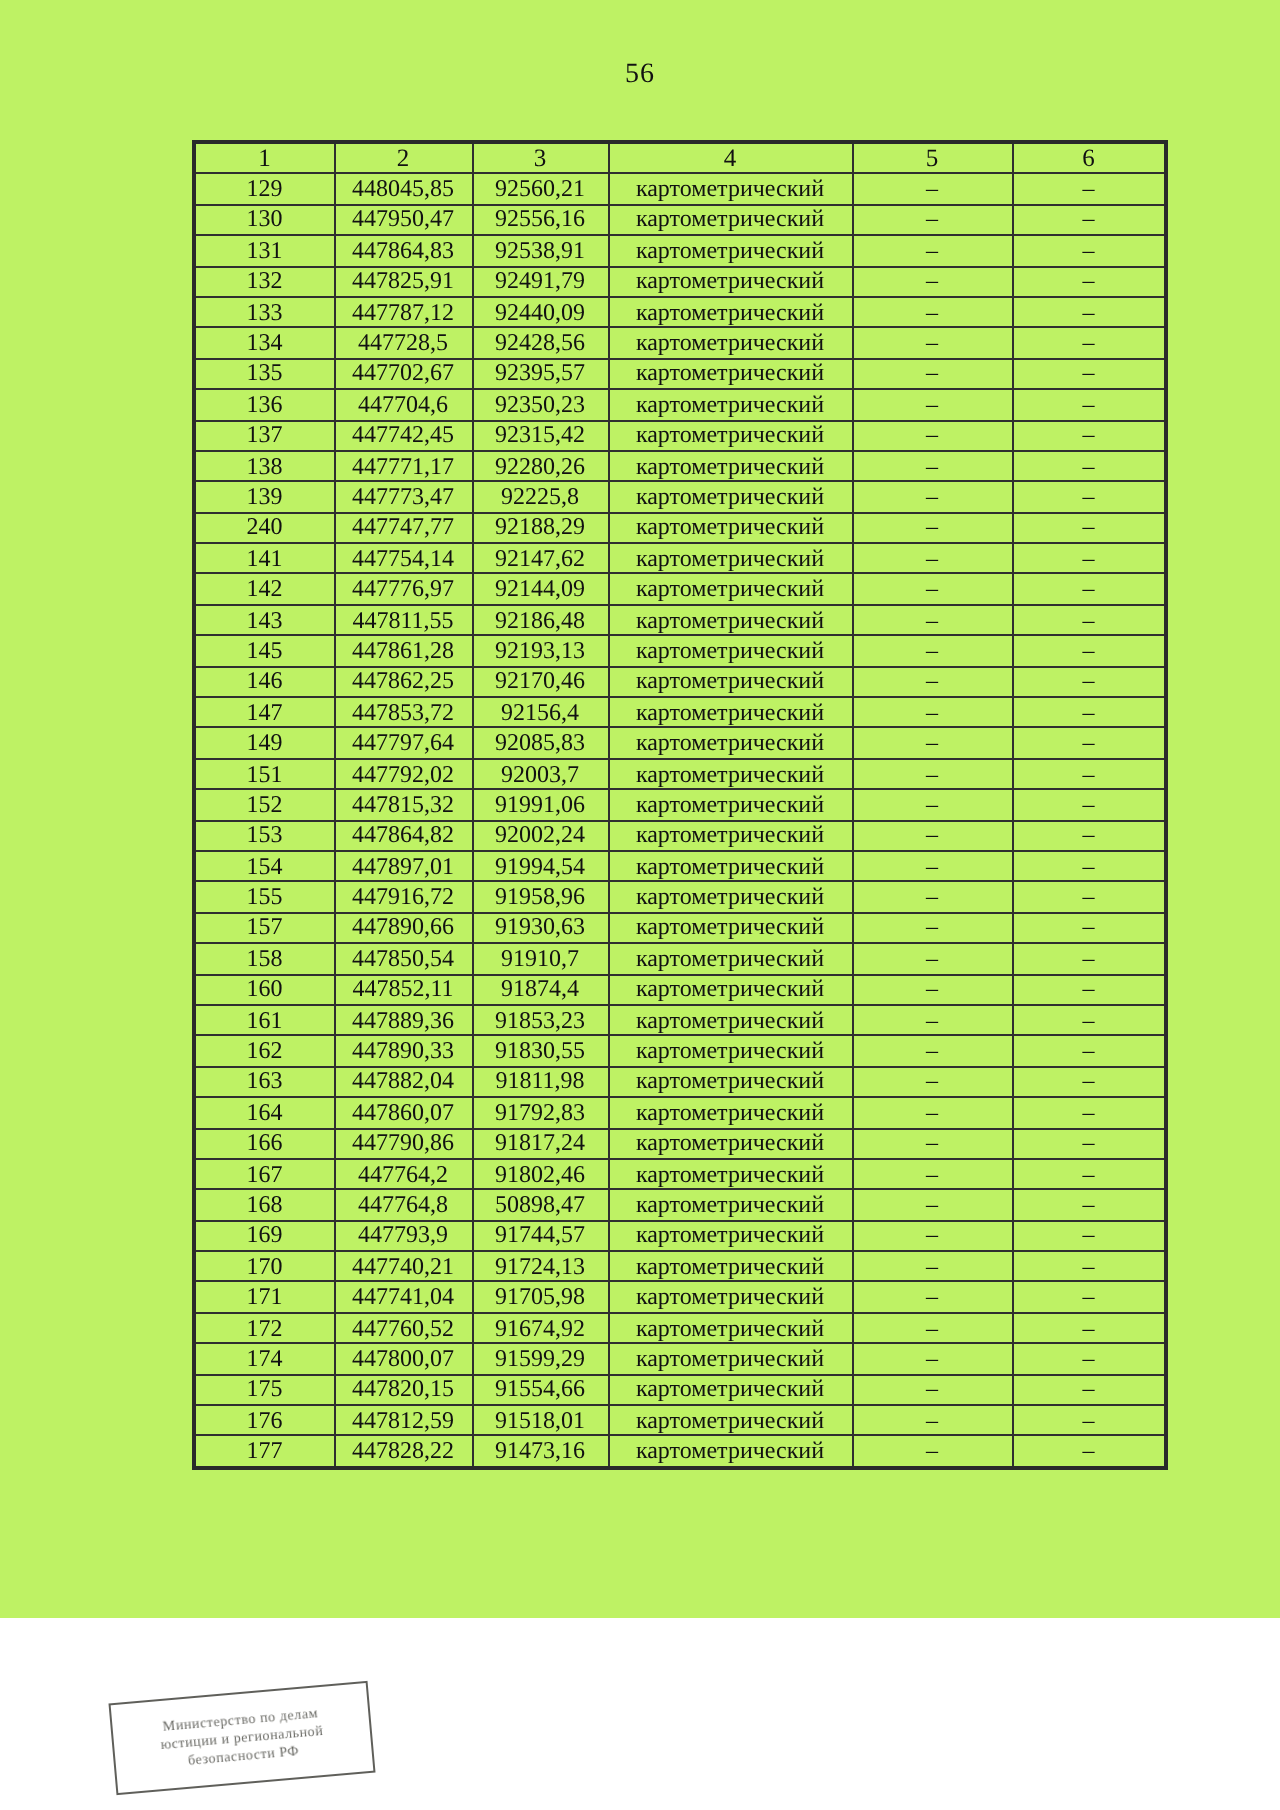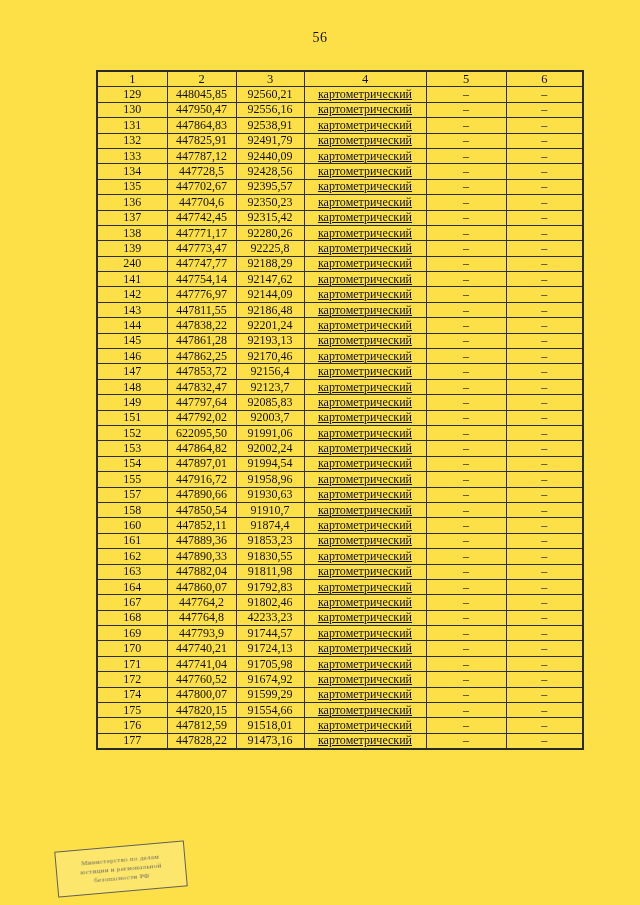--- a/index.html
+++ b/index.html
@@ -9,22 +9,22 @@
     width: 640px;
     height: 905px;
     font-family: "Liberation Serif", serif;
     color: #111;
     position: relative;
     overflow: hidden;
   }
   .page {
     position: relative;
     width: 640px;
-    height: 905px;
-    background: #fde047;
+    height: 809px;
+    background: #bef264;
   }
   .page-number {
     position: absolute;
     top: 30px;
     left: 0;
     width: 100%;
     text-align: center;
     font-size: 14px;
     letter-spacing: 0.5px;
   }
@@ -51,21 +51,20 @@
   table.coords th { font-size: 12.5px; }
   col.c1 { width: 70px; }
   col.c2 { width: 69px; }
   col.c3 { width: 68px; }
   col.c4 { width: 122px; }
   col.c5 { width: 80px; }
   col.c6 { width: 77px; }
   td.method {
     text-align: left;
     padding-left: 9px;
-    text-decoration: underline;
   }
   .stamp {
     position: absolute;
     left: 56px;
     top: 846px;
     width: 128px;
     height: 44px;
     border: 1.5px solid #5f5f5a;
     transform: rotate(-5deg);
     display: flex;
@@ -222,28 +221,20 @@
         </tr>
         <tr>
           <td>143</td>
           <td>447811,55</td>
           <td>92186,48</td>
           <td class="method">картометрический</td>
           <td>–</td>
           <td>–</td>
         </tr>
         <tr>
-          <td>144</td>
-          <td>447838,22</td>
-          <td>92201,24</td>
-          <td class="method">картометрический</td>
-          <td>–</td>
-          <td>–</td>
-        </tr>
-        <tr>
           <td>145</td>
           <td>447861,28</td>
           <td>92193,13</td>
           <td class="method">картометрический</td>
           <td>–</td>
           <td>–</td>
         </tr>
         <tr>
           <td>146</td>
           <td>447862,25</td>
@@ -254,46 +245,38 @@
         </tr>
         <tr>
           <td>147</td>
           <td>447853,72</td>
           <td>92156,4</td>
           <td class="method">картометрический</td>
           <td>–</td>
           <td>–</td>
         </tr>
         <tr>
-          <td>148</td>
-          <td>447832,47</td>
-          <td>92123,7</td>
-          <td class="method">картометрический</td>
-          <td>–</td>
-          <td>–</td>
-        </tr>
-        <tr>
           <td>149</td>
           <td>447797,64</td>
           <td>92085,83</td>
           <td class="method">картометрический</td>
           <td>–</td>
           <td>–</td>
         </tr>
         <tr>
           <td>151</td>
           <td>447792,02</td>
           <td>92003,7</td>
           <td class="method">картометрический</td>
           <td>–</td>
           <td>–</td>
         </tr>
         <tr>
           <td>152</td>
-          <td>622095,50</td>
+          <td>447815,32</td>
           <td>91991,06</td>
           <td class="method">картометрический</td>
           <td>–</td>
           <td>–</td>
         </tr>
         <tr>
           <td>153</td>
           <td>447864,82</td>
           <td>92002,24</td>
           <td class="method">картометрический</td>
@@ -366,31 +349,39 @@
         </tr>
         <tr>
           <td>164</td>
           <td>447860,07</td>
           <td>91792,83</td>
           <td class="method">картометрический</td>
           <td>–</td>
           <td>–</td>
         </tr>
         <tr>
+          <td>166</td>
+          <td>447790,86</td>
+          <td>91817,24</td>
+          <td class="method">картометрический</td>
+          <td>–</td>
+          <td>–</td>
+        </tr>
+        <tr>
           <td>167</td>
           <td>447764,2</td>
           <td>91802,46</td>
           <td class="method">картометрический</td>
           <td>–</td>
           <td>–</td>
         </tr>
         <tr>
           <td>168</td>
           <td>447764,8</td>
-          <td>42233,23</td>
+          <td>50898,47</td>
           <td class="method">картометрический</td>
           <td>–</td>
           <td>–</td>
         </tr>
         <tr>
           <td>169</td>
           <td>447793,9</td>
           <td>91744,57</td>
           <td class="method">картометрический</td>
           <td>–</td>

